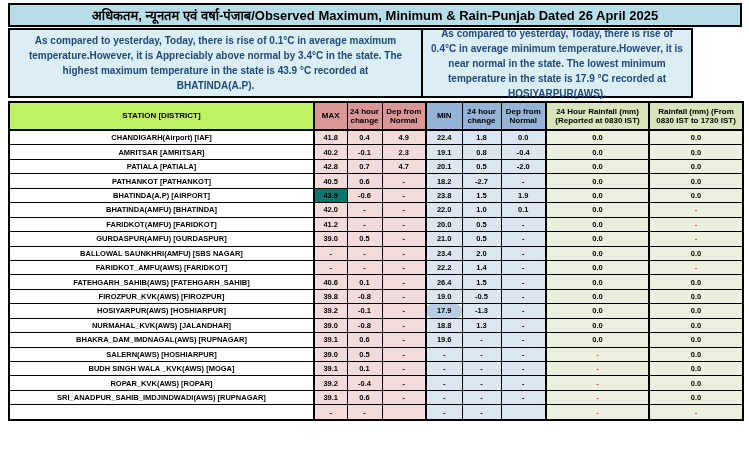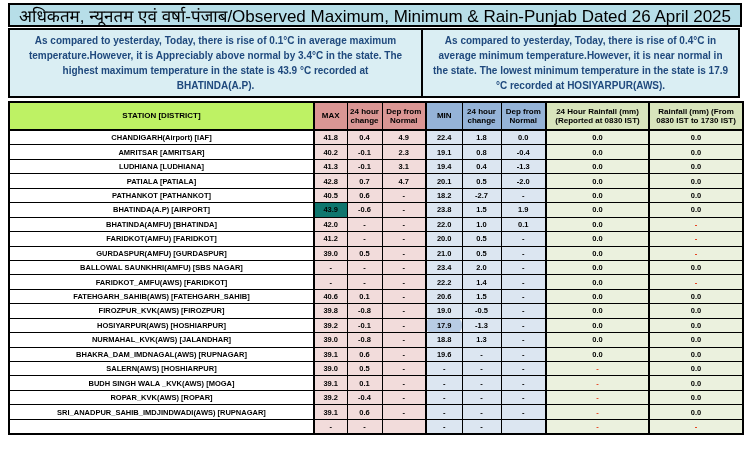--- a/index.html
+++ b/index.html
@@ -2,31 +2,31 @@
 <html><head>
 <meta charset="utf-8">
 <style>
   html,body{margin:0;padding:0;background:#fff;}
   body{font-family:"Liberation Sans","DejaVu Sans",sans-serif;width:749px;height:466px;overflow:hidden;}
   .page{padding:3px 7px 0 8px;box-sizing:border-box;width:749px;}
 
   .title-bar{
     background:#b7dee8;border:2px solid #000;height:20px;
     display:flex;align-items:center;justify-content:center;
-    font-size:17px;font-weight:normal;color:#000;
+    font-size:13px;font-weight:bold;color:#000;
   }
   .notice-row{display:flex;margin-top:1px;}
   .notice{
     background:#daeef3;border:2px solid #000;box-sizing:border-box;
     color:#1f497d;font-weight:bold;font-size:10px;line-height:1.5;
     display:flex;align-items:center;justify-content:center;text-align:center;
     height:70px;
   }
   .notice-max{width:415px;padding:2px 14px;}
-  .notice-min{width:319px;margin-left:-2px;padding:2px 8px;}
+  .notice-min{width:272px;margin-left:-2px;padding:2px 8px;}
 
   table.data-table{
     border-collapse:collapse;table-layout:fixed;margin-top:3px;
     width:734px;border:2px solid #000;
   }
   .data-table th,.data-table td{
     border:1px solid #000;padding:0;text-align:center;vertical-align:middle;
     overflow:hidden;white-space:nowrap;
   }
   .data-table thead th{height:26px;font-size:8px;line-height:1.15;white-space:normal;}
@@ -108,31 +108,20 @@
           <td class="col-max">40.2</td>
           <td class="col-max_chg">-0.1</td>
           <td class="col-max_dep">2.3</td>
           <td class="col-min">19.1</td>
           <td class="col-min_chg">0.8</td>
           <td class="col-min_dep">-0.4</td>
           <td class="col-rain_24h">0.0</td>
           <td class="col-rain_eve">0.0</td>
         </tr>
         <tr>
-          <td class="col-station">LUDHIANA  [LUDHIANA]</td>
-          <td class="col-max">41.3</td>
-          <td class="col-max_chg">-0.1</td>
-          <td class="col-max_dep">3.1</td>
-          <td class="col-min">19.4</td>
-          <td class="col-min_chg">0.4</td>
-          <td class="col-min_dep">-1.3</td>
-          <td class="col-rain_24h">0.0</td>
-          <td class="col-rain_eve">0.0</td>
-        </tr>
-        <tr>
           <td class="col-station">PATIALA  [PATIALA]</td>
           <td class="col-max">42.8</td>
           <td class="col-max_chg">0.7</td>
           <td class="col-max_dep">4.7</td>
           <td class="col-min">20.1</td>
           <td class="col-min_chg">0.5</td>
           <td class="col-min_dep">-2.0</td>
           <td class="col-rain_24h">0.0</td>
           <td class="col-rain_eve">0.0</td>
         </tr>
@@ -211,21 +200,21 @@
           <td class="col-min_chg">1.4</td>
           <td class="col-min_dep">-</td>
           <td class="col-rain_24h">0.0</td>
           <td class="col-rain_eve red-dash">-</td>
         </tr>
         <tr>
           <td class="col-station">FATEHGARH_SAHIB(AWS)  [FATEHGARH_SAHIB]</td>
           <td class="col-max">40.6</td>
           <td class="col-max_chg">0.1</td>
           <td class="col-max_dep">-</td>
-          <td class="col-min">20.6</td>
+          <td class="col-min">26.4</td>
           <td class="col-min_chg">1.5</td>
           <td class="col-min_dep">-</td>
           <td class="col-rain_24h">0.0</td>
           <td class="col-rain_eve">0.0</td>
         </tr>
         <tr>
           <td class="col-station">FIROZPUR_KVK(AWS)  [FIROZPUR]</td>
           <td class="col-max">39.8</td>
           <td class="col-max_chg">-0.8</td>
           <td class="col-max_dep">-</td>

